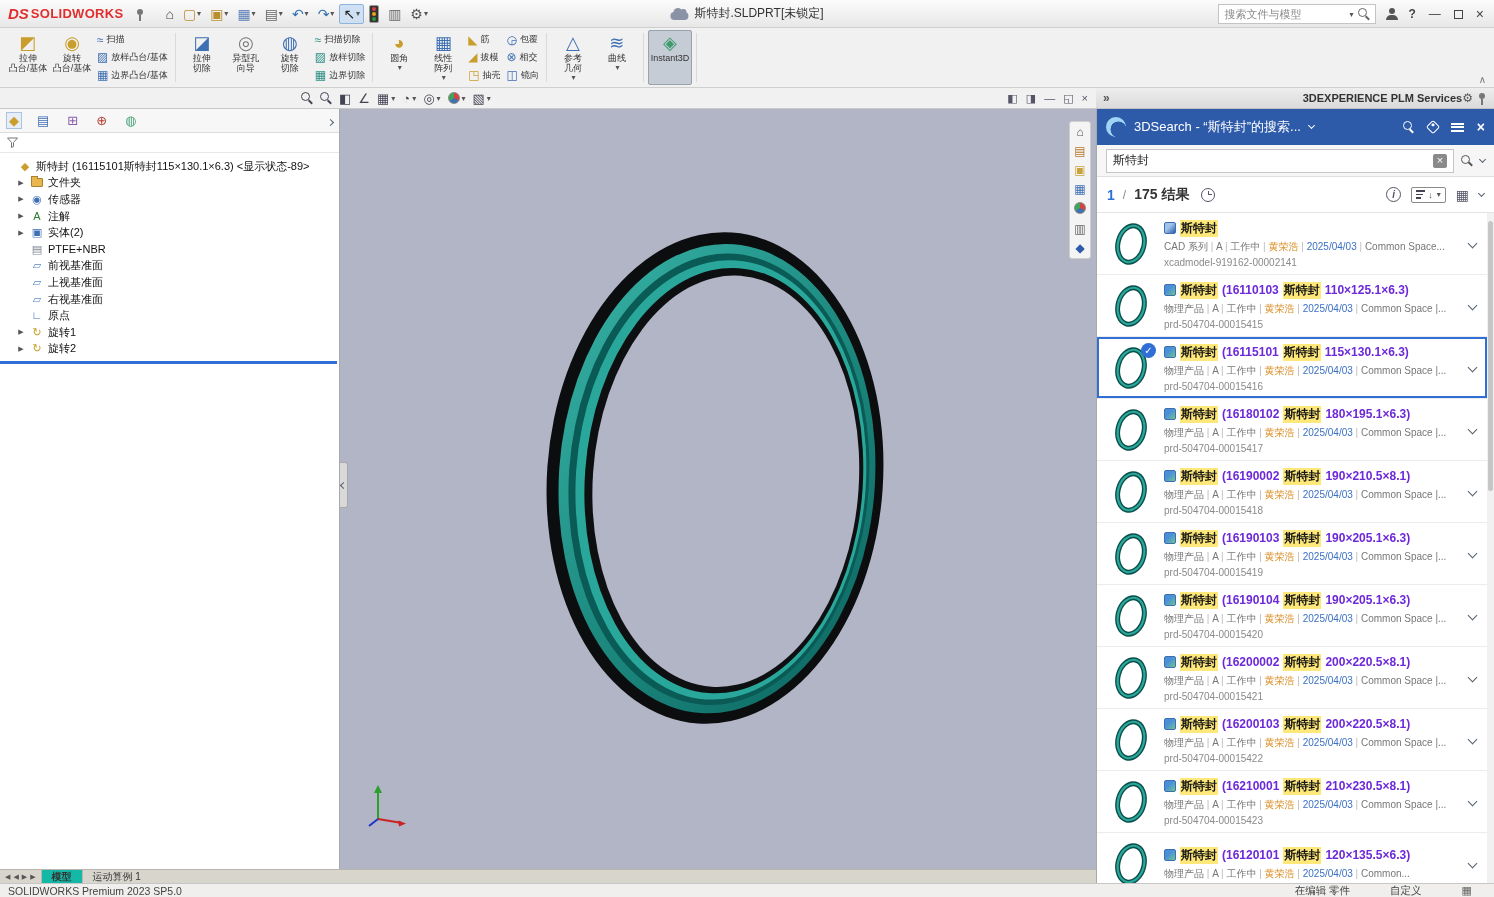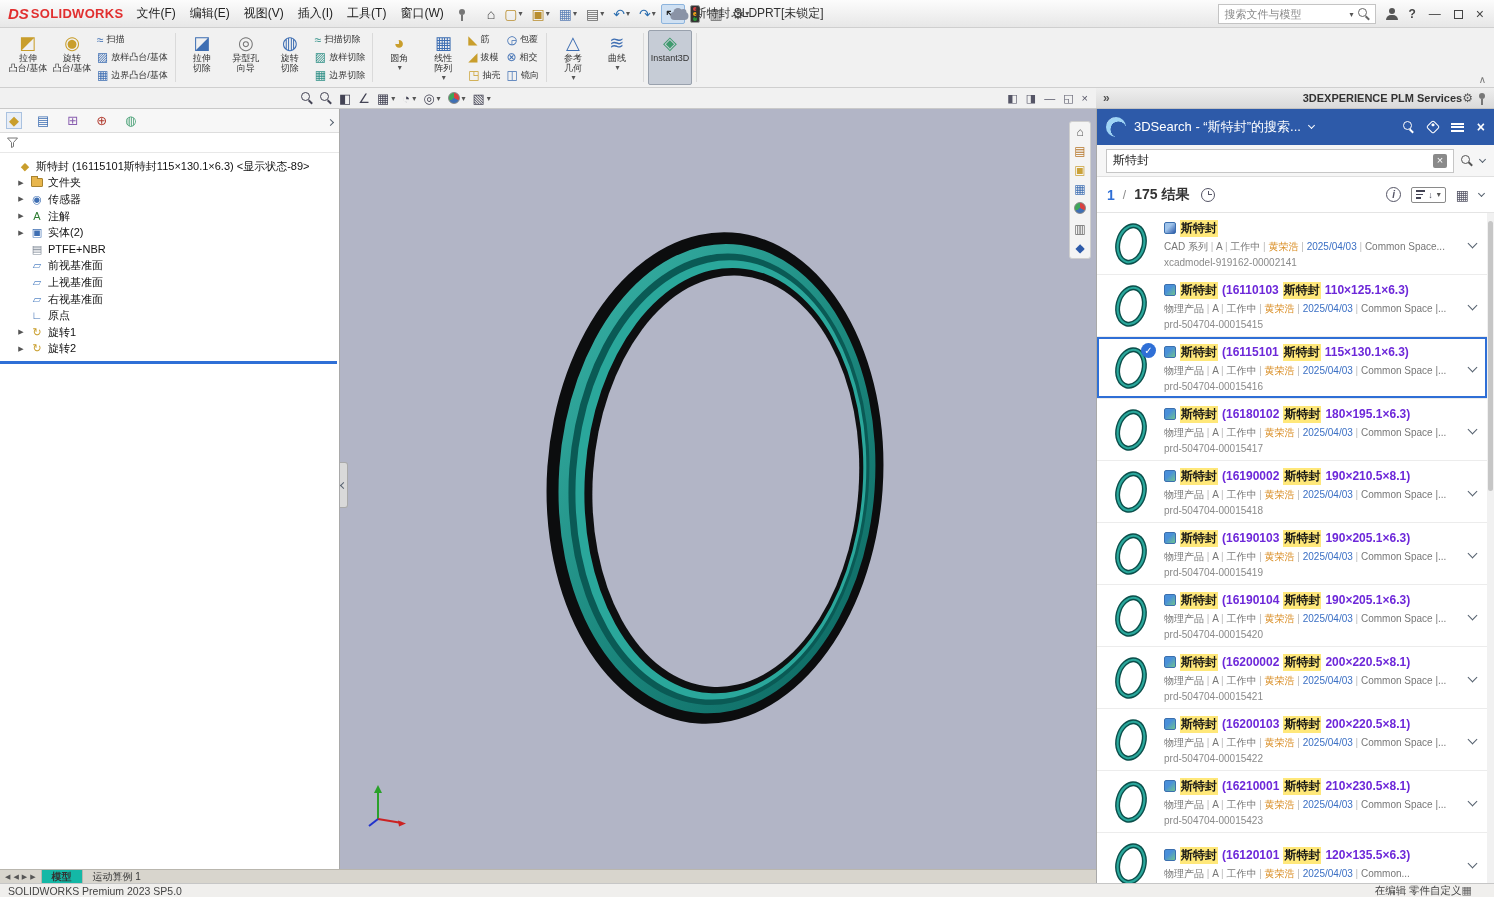--- a/index.html
+++ b/index.html
@@ -131,39 +131,31 @@
   .rr-id{font-size:10px;color:#8a8a8a;margin-top:3px}
   .rr-chevron{flex:none;width:22px;display:flex;justify-content:center}
   .panel-scrollbar{position:absolute;right:0;top:104px;bottom:0;width:7px;background:#f1f1f1}
   .panel-scrollbar .thumb-bar{position:absolute;top:8px;left:1px;width:5px;height:270px;background:#c6c6c6;border-radius:3px}
   
   .doc-tabs{position:absolute;top:869px;left:0;width:1096px;height:14px;background:#d8d5cd;display:flex;align-items:center;font-size:10px;border-top:1px solid #b9b6ae;z-index:6}
   .dt-arrows{display:flex;gap:3px;padding:0 5px;color:#555;font-size:7px;align-items:center}
   .dtab{padding:0 10px;height:100%;line-height:13px;color:#333}
   .dtab.active{background:#14b8a6;border-left:1px solid #b9b6ae;border-right:1px solid #b9b6ae;font-weight:bold}
   .statusbar{position:absolute;top:883px;left:0;width:1494px;height:14px;background:#f0efed;border-top:1px solid #c6c6c6;display:flex;align-items:center;font-size:10.5px;color:#444;padding:0 8px;z-index:6}
-  .sb-right{margin-left:auto;display:flex;align-items:center;padding-right:14px}
+  .sb-right{margin-left:auto;display:flex;gap:40px;align-items:center;padding-right:14px}
   .funnel-svg{display:block}
 </style>
 </head>
 <body>
 
 <div class="titlebar">
   <div class="logo">
     <span class="logo-ds">DS</span>
     <span class="logo-text">SOLIDWORKS</span>
   </div>
-  <div class="menubar" id="menubar">
-      <div class="menu-item">文件(F)</div>
-      <div class="menu-item">编辑(E)</div>
-      <div class="menu-item">视图(V)</div>
-      <div class="menu-item">插入(I)</div>
-      <div class="menu-item">工具(T)</div>
-      <div class="menu-item">窗口(W)</div>
-    </div>
   <span class="pin"></span>
   <div class="qat" id="qat">
       <div class="qat-btn">
         <span class="gl" style="color: rgb(68, 68, 68); font-size: 14px;">⌂</span>
       </div>
       <div class="qat-btn">
         <span class="gl" style="color: rgb(185, 142, 47); font-size: 14px;">▢</span>
         <span class="dd">▾</span>
       </div>
       <div class="qat-btn">

